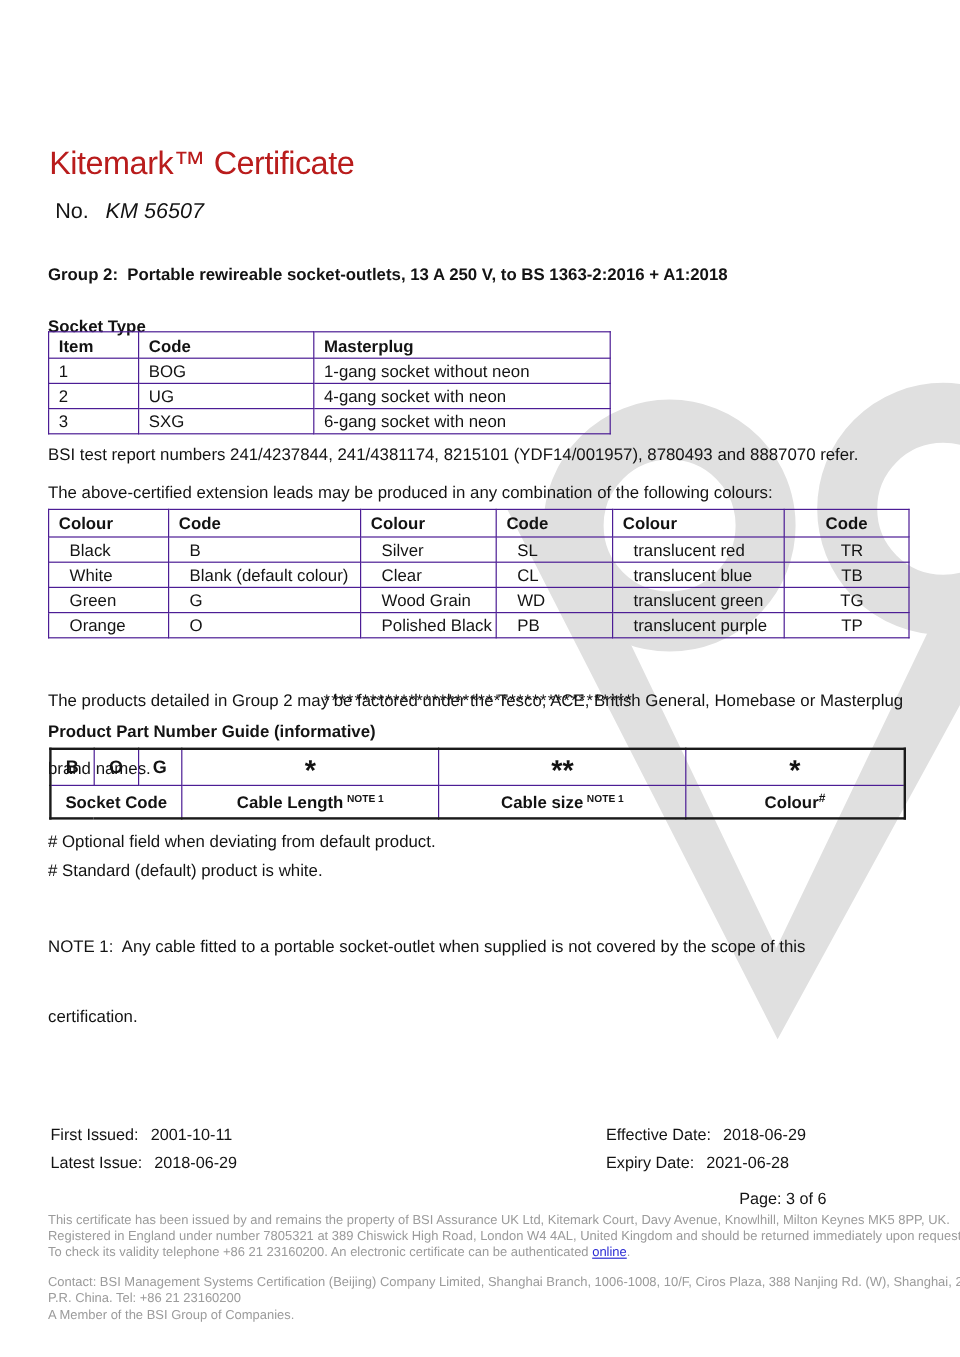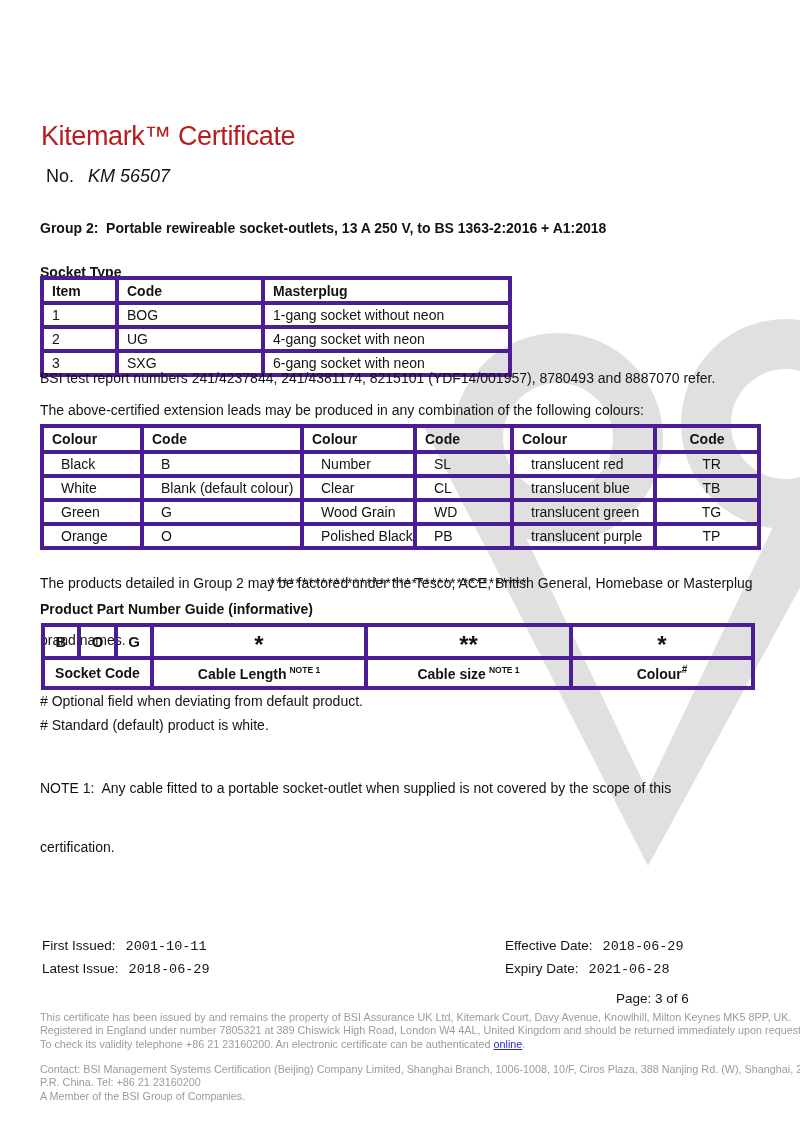--- a/index.html
+++ b/index.html
@@ -16,21 +16,21 @@
   .cert-no .num{margin-left:14px;font-style:italic;}
 
   .bold-line{font-weight:bold;font-size:14px;white-space:pre-wrap;}
   .group-heading{position:absolute;left:40px;top:220px;}
   .socket-heading{position:absolute;left:40px;top:264px;}
   .guide-heading{position:absolute;left:40px;top:601px;}
 
   .para{position:absolute;left:40px;font-size:14px;white-space:pre-wrap;}
 
   table{border-collapse:collapse;table-layout:fixed;background:transparent;}
-  th,td{border:4px solid #4c1d95;font-size:14px;padding:2px 8px;text-align:left;
+  th,td{border:1px solid #4c1d95;font-size:14px;padding:2px 8px;text-align:left;
         font-weight:normal;overflow:hidden;white-space:nowrap;}
   th{font-weight:bold;}
 
   .socket-table{position:absolute;left:40px;top:276px;width:468px;}
   .socket-table th{height:17px;}
   .socket-table td{height:15px;}
 
   .colour-table{position:absolute;left:40px;top:424px;width:717px;}
   .colour-table th{height:18px;}
   .colour-table td{height:14px;padding-left:17px;}
@@ -49,21 +49,21 @@
   sup.hash{font-size:10px;font-weight:bold;}
 
   .hash1{top:693px;}
   .hash2{top:717px;}
   .note1{top:740px;width:700px;line-height:19.5px;}
 
   .dates{position:absolute;top:938px;font-size:13.5px;}
   .dates-left{left:42px;}
   .dates-right{left:505px;}
   .dates .row{height:22.5px;}
-  .dates .val{margin-left:10px;font-family:Liberation Mono, monospace;}
+  .dates .val{margin-left:10px;}
   .page-num{position:absolute;left:616px;top:991px;font-size:13.5px;}
 
   .fine{position:absolute;left:40px;font-size:10.8px;color:#9b9b9b;
         line-height:13.4px;white-space:nowrap;}
   .fine-top{top:1011px;}
   .fine-bottom{top:1063px;}
   .fine a{color:#2b2bd4;text-decoration:underline;cursor:pointer;}
 </style>
 </head>
 <body>
@@ -135,21 +135,21 @@
       <th>Colour</th>
       <th>Code</th>
       <th>Colour</th>
       <th>Code</th>
       <th>Colour</th>
       <th class="center">Code</th>
     </tr>
     <tr>
       <td>Black</td>
       <td>B</td>
-      <td>Number</td>
+      <td>Silver</td>
       <td>SL</td>
       <td>translucent red</td>
       <td class="center">TR</td>
     </tr>
     <tr>
       <td>White</td>
       <td>Blank (default colour)</td>
       <td>Clear</td>
       <td>CL</td>
       <td>translucent blue</td>

